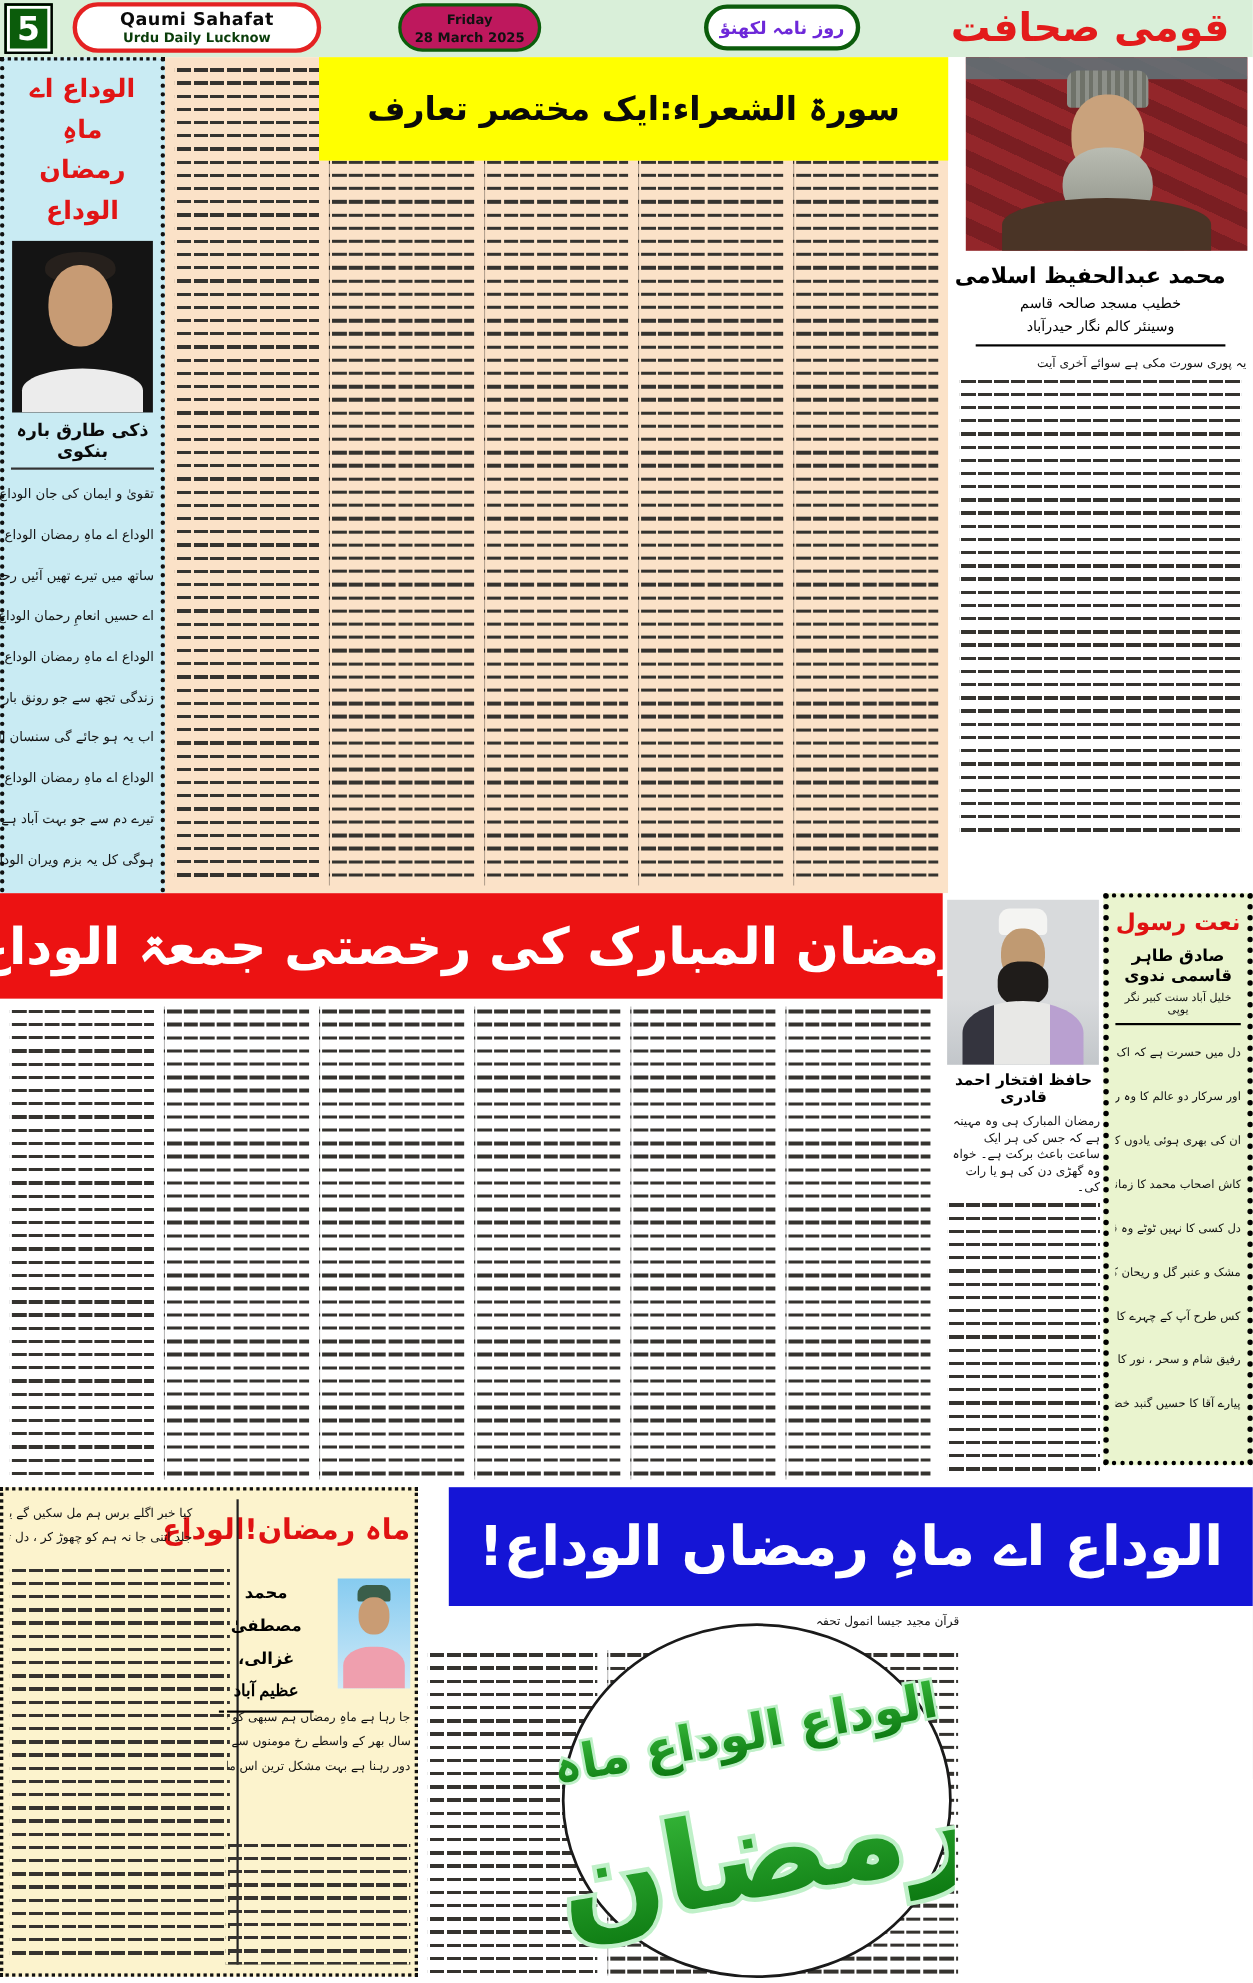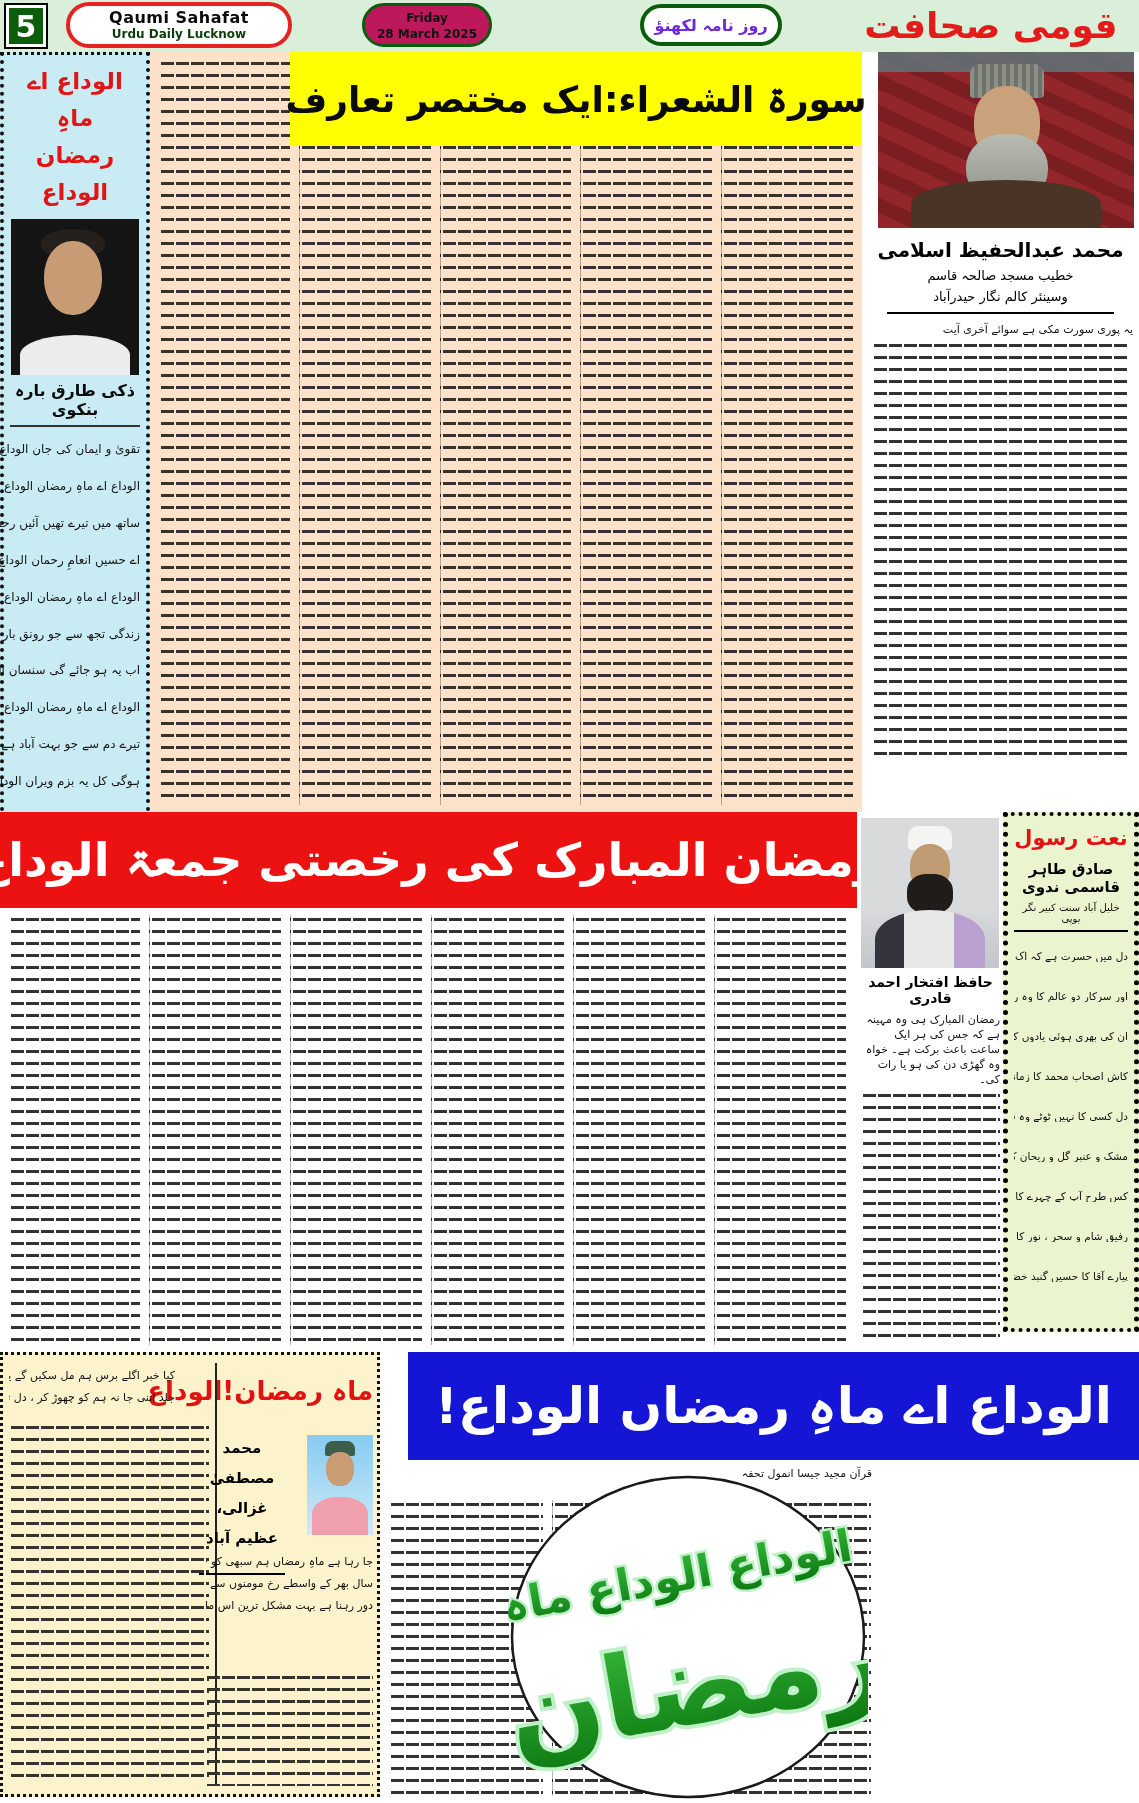--- a/index.html
+++ b/index.html
@@ -51,34 +51,34 @@
   #farewell-poem{display:flex;flex-direction:column;justify-content:space-around;height:448px;margin-top:6px;
                  border-top:2px solid #333;padding-top:4px;}
   .pl{direction:rtl;text-align:center;font-size:12px;color:#151515;white-space:nowrap;}
 
   
   #top-body{left:150px;top:52px;width:712px;height:760px;background:#fbe2c8;}
   #top-body .cols{position:absolute;inset:0;}
   #top-body .fill{--paper:#fbe2c8;}
   #yellow-head{left:140px;top:0;width:572px;height:94px;background:#ffff00;z-index:3;
                display:flex;align-items:center;justify-content:center;
-               font-size:36px;font-weight:bold;color:#0a0a0a;direction:rtl;white-space:nowrap;}
+               font-size:30px;font-weight:bold;color:#0a0a0a;direction:rtl;white-space:nowrap;}
 
   
   #top-right-col{left:862px;top:52px;width:277px;height:760px;background:#fff;padding:0 6px;}
   #hafeez-photo{position:relative;margin-left:10px;width:256px;height:176px;overflow:hidden;
       background:repeating-linear-gradient(25deg,#93262a 0 14px,#7a1e22 14px 28px);}
   #hafeez-photo .p-bar{left:0;top:0;width:100%;height:20px;background:rgba(96,118,122,.85);}
   #hafeez-photo .p-cap{left:92px;top:12px;width:74px;height:34px;border-radius:10px 10px 4px 4px;
       background:repeating-linear-gradient(90deg,#8d9089 0 4px,#6f7269 4px 8px);}
   #hafeez-photo .p-face{left:96px;top:34px;width:66px;height:76px;background:#c9a27c;border-radius:46%;}
   #hafeez-photo .p-beard{left:88px;top:82px;width:82px;height:72px;border-radius:46% 46% 50% 50%;
       background:linear-gradient(#b9bcb2,#8e9187);}
   #hafeez-photo .p-torso{left:33px;bottom:0;width:190px;height:48px;background:#4a3426;border-radius:60% 60% 0 0;}
-  .by-main{font-weight:bold;font-size:20px;text-align:center;direction:rtl;margin-top:10px;color:#000;}
+  .by-main{font-weight:bold;font-size:20px;text-align:left;direction:rtl;margin-top:10px;color:#000;}
   .by-sub{font-size:13px;text-align:center;direction:rtl;margin-top:6px;color:#000;}
   .rule{width:86%;margin:8px auto;border-bottom:2px solid #000;}
 
   
   #red-banner{left:0;top:812px;width:857px;height:96px;background:#ec1212;
               display:flex;align-items:center;justify-content:center;
               color:#fff;font-size:46px;font-weight:bold;direction:rtl;white-space:nowrap;}
 
   
   #mid-body{left:0;top:908px;width:855px;height:444px;background:#fff;}
@@ -111,21 +111,21 @@
 
   
   #bl-box{left:0;top:1352px;width:380px;height:445px;background:#fcf3cd;border:3px dotted #111;}
   #bl-head{position:absolute;right:4px;top:4px;width:186px;height:64px;color:#e01212;font-weight:bold;
            font-size:26px;direction:rtl;text-align:center;line-height:64px;white-space:nowrap;}
   #bl-toplines{position:absolute;left:6px;top:10px;width:166px;border-left:none;}
   .bl-line{direction:rtl;text-align:right;font-size:11px;line-height:22px;color:#111;white-space:nowrap;overflow:hidden;}
   #bl-divider{position:absolute;left:212px;top:8px;bottom:8px;width:2px;background:#222;}
   #bl-author{position:absolute;right:92px;top:78px;width:86px;text-align:center;}
   .bl-author-line{font-weight:bold;font-size:15px;direction:rtl;line-height:30px;color:#000;}
-  #bl-author .u{border-bottom:2px solid #000;padding-bottom:20px;}
+  #bl-author .u{border-bottom:2px solid #000;padding-bottom:2px;font-family:Liberation Serif, serif;}
   #mustafa-photo{position:absolute;right:4px;top:80px;width:66px;height:100px;overflow:hidden;
       background:linear-gradient(#86cbf0,#cfeaf8);}
   #mustafa-photo .p-cap{left:18px;top:6px;width:30px;height:15px;background:#3a5e4a;border-radius:8px 8px 2px 2px;}
   #mustafa-photo .p-face{left:19px;top:17px;width:28px;height:34px;background:#c99c74;border-radius:46%;}
   #mustafa-photo .p-shirt{left:5px;bottom:0;width:56px;height:38px;background:#ef9fae;border-radius:45% 45% 0 0;}
   #bl-poem{position:absolute;right:4px;top:196px;width:168px;}
   #bl-fill-left{position:absolute;left:6px;top:68px;width:200px;bottom:8px;--paper:#fcf3cd;}
   #bl-fill-right{position:absolute;right:4px;top:318px;width:168px;bottom:8px;--paper:#fcf3cd;}
 
   

